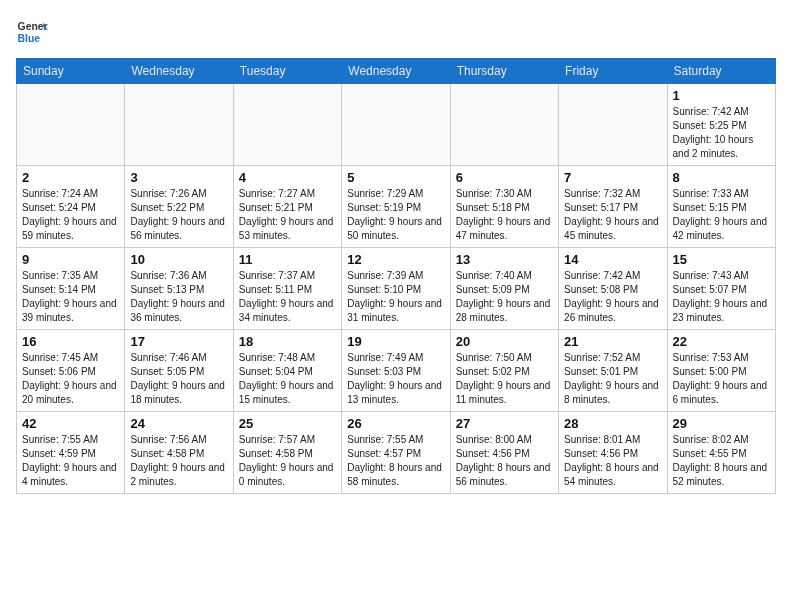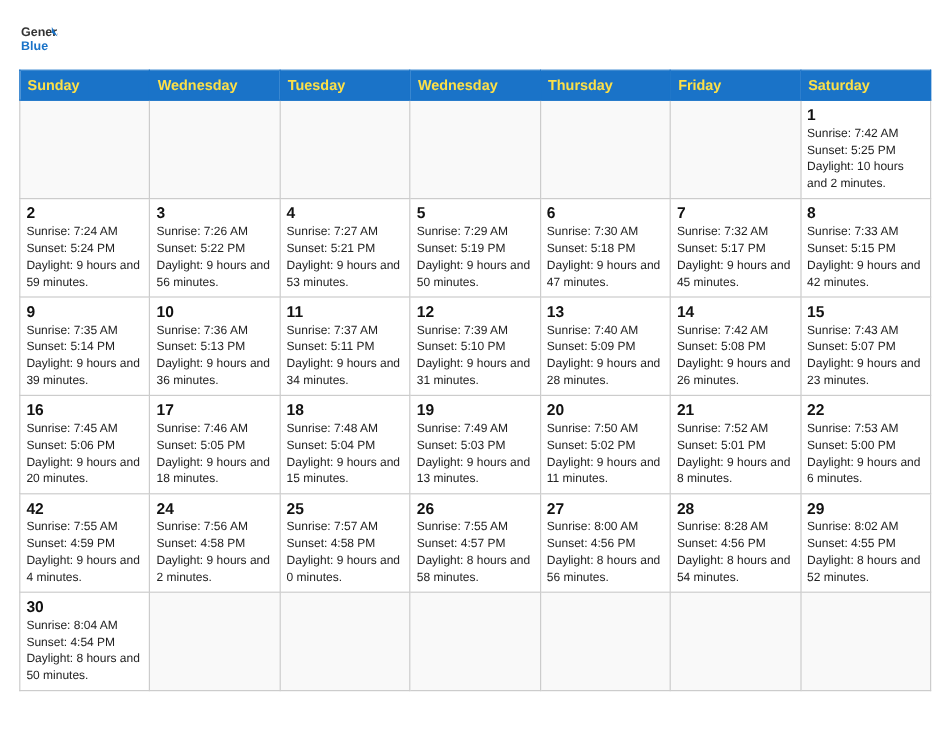--- a/index.html
+++ b/index.html
@@ -38,25 +38,25 @@
       font-size: 14px;
       color: #444;
     }
     .calendar {
       width: 100%;
       border-collapse: collapse;
       font-size: 11px;
     }
     .calendar th {
       background: #1a73c8;
-      color: #fde047;
+      color: #e5e5e5;
       text-align: left;
       padding: 5px 6px;
       font-size: 12px;
-      font-weight: bold;
+      font-weight: normal;
       border: 1px solid #1a73c8;
     }
     .calendar td {
       border: 1px solid #ccc;
       vertical-align: top;
       padding: 4px 5px;
       width: 14.28%;
       min-height: 80px;
       height: 80px;
     }
@@ -278,39 +278,25 @@
 Daylight: 8 hours and 58 minutes.</div>
         </td>
         <td>
           <span class="day-number">27</span>
           <div class="day-info">Sunrise: 8:00 AM
 Sunset: 4:56 PM
 Daylight: 8 hours and 56 minutes.</div>
         </td>
         <td>
           <span class="day-number">28</span>
-          <div class="day-info">Sunrise: 8:28 AM
+          <div class="day-info">Sunrise: 8:01 AM
 Sunset: 4:56 PM
 Daylight: 8 hours and 54 minutes.</div>
         </td>
         <td>
           <span class="day-number">29</span>
           <div class="day-info">Sunrise: 8:02 AM
 Sunset: 4:55 PM
 Daylight: 8 hours and 52 minutes.</div>
         </td>
       </tr>
-      <tr>
-        <td>
-          <span class="day-number">30</span>
-          <div class="day-info">Sunrise: 8:04 AM
-Sunset: 4:54 PM
-Daylight: 8 hours and 50 minutes.</div>
-        </td>
-        <td class="empty-cell"></td>
-        <td class="empty-cell"></td>
-        <td class="empty-cell"></td>
-        <td class="empty-cell"></td>
-        <td class="empty-cell"></td>
-        <td class="empty-cell"></td>
-      </tr>
     </tbody>
 </table>
 
 </body></html>

